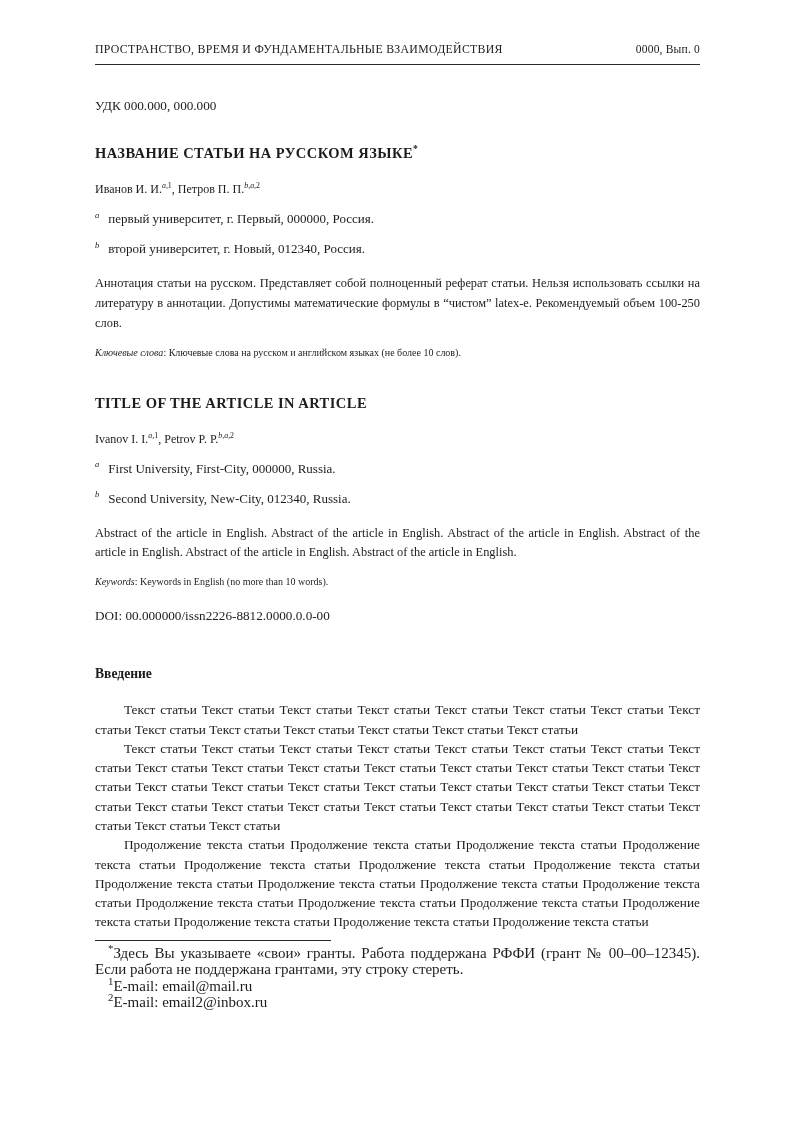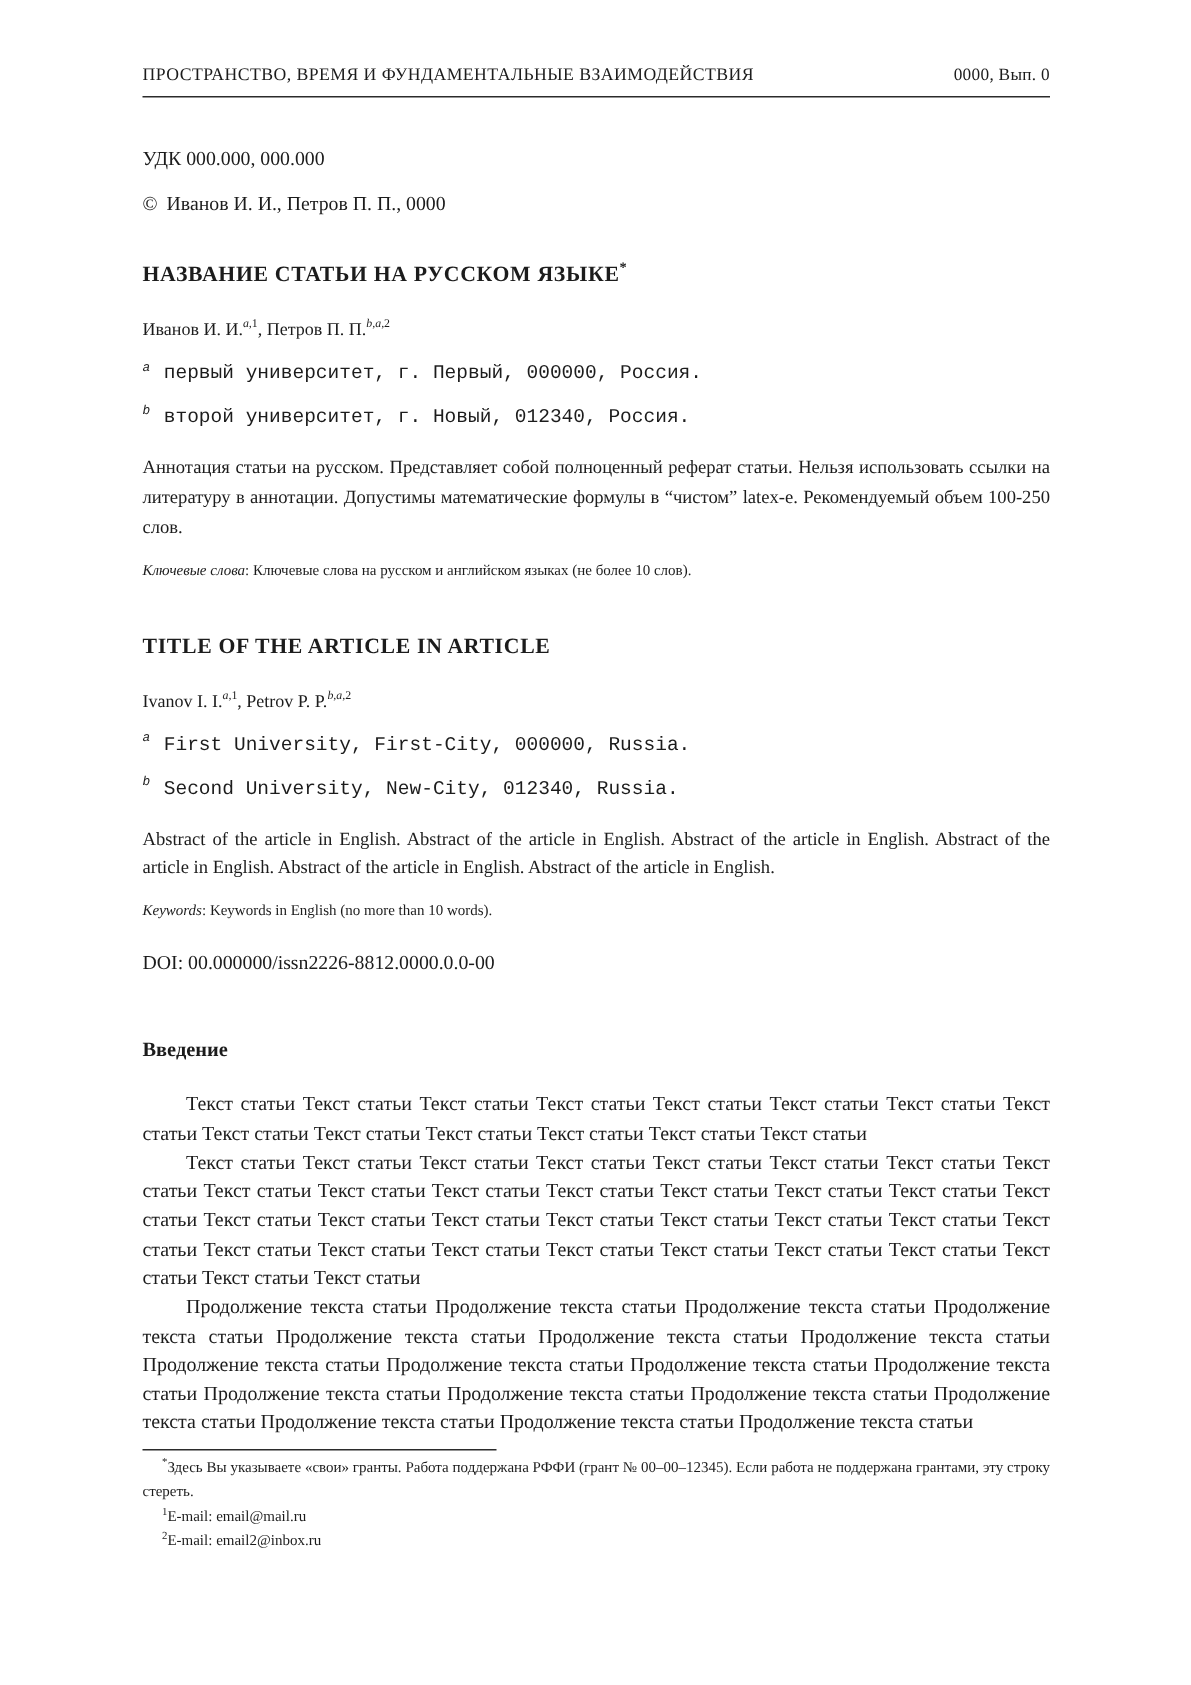--- a/index.html
+++ b/index.html
@@ -47,21 +47,21 @@
   .authors { margin-top: 20px; font-size: 12px; }
 
   sup {
     font-size: 0.66em;
     line-height: 0;
     vertical-align: super;
   }
   .sup-it { font-style: italic; }
 
   .affiliations { margin-top: 13px; font-size: 13px; }
-  .affil-row { margin-top: 14px; font-family: Liberation Mono, monospace; }
+  .affil-row { margin-top: 14px; }
   .affil-row sup { font-style: italic; margin-right: 9px; }
 
   .abstract {
     margin-top: 17px;
     font-size: 12.4px;
     line-height: 1.6;
     text-align: justify;
   }
   .keywords {
     margin-top: 13px;
@@ -86,43 +86,40 @@
   }
   .body-par.first { margin-top: 18px; }
 
   .footnote-block { margin-top: 8px; }
   .footnote-rule {
     width: 236px;
     border-top: 1px solid #2b2b2b;
     height: 0;
   }
   .footnote {
-    font-size: 10px;
+    font-size: 15px;
     line-height: 16.5px;
     text-align: justify;
     text-indent: 13px;
   }
   .footnote.first { margin-top: 4px; }
   .footnote sup { font-size: 0.72em; }
 </style>
 </head>
 <body>
 
 <div class="page">
 
   <div class="running-head">
     <span class="journal">ПРОСТРАНСТВО, ВРЕМЯ И ФУНДАМЕНТАЛЬНЫЕ ВЗАИМОДЕЙСТВИЯ</span>
     <span class="issue">0000, Вып. 0</span>
   </div>
 
   <div class="udc">УДК 000.000, 000.000</div>
 
-  <div class="copyright">
-    <span class="c-sign">©</span><span>Иванов И. И., Петров П. П., 0000</span>
-  </div>
 
   <div class="ru-title">
     <span>НАЗВАНИЕ СТАТЬИ НА РУССКОМ ЯЗЫКЕ</span><sup>*</sup>
   </div>
 
   <div class="authors">
     <span>Иванов И. И.</span><sup><span class="sup-it">a,</span><span>1</span></sup><span>, </span><span>Петров П. П.</span><sup><span class="sup-it">b,a,</span><span>2</span></sup>
   </div>
 
   <div class="affiliations">

